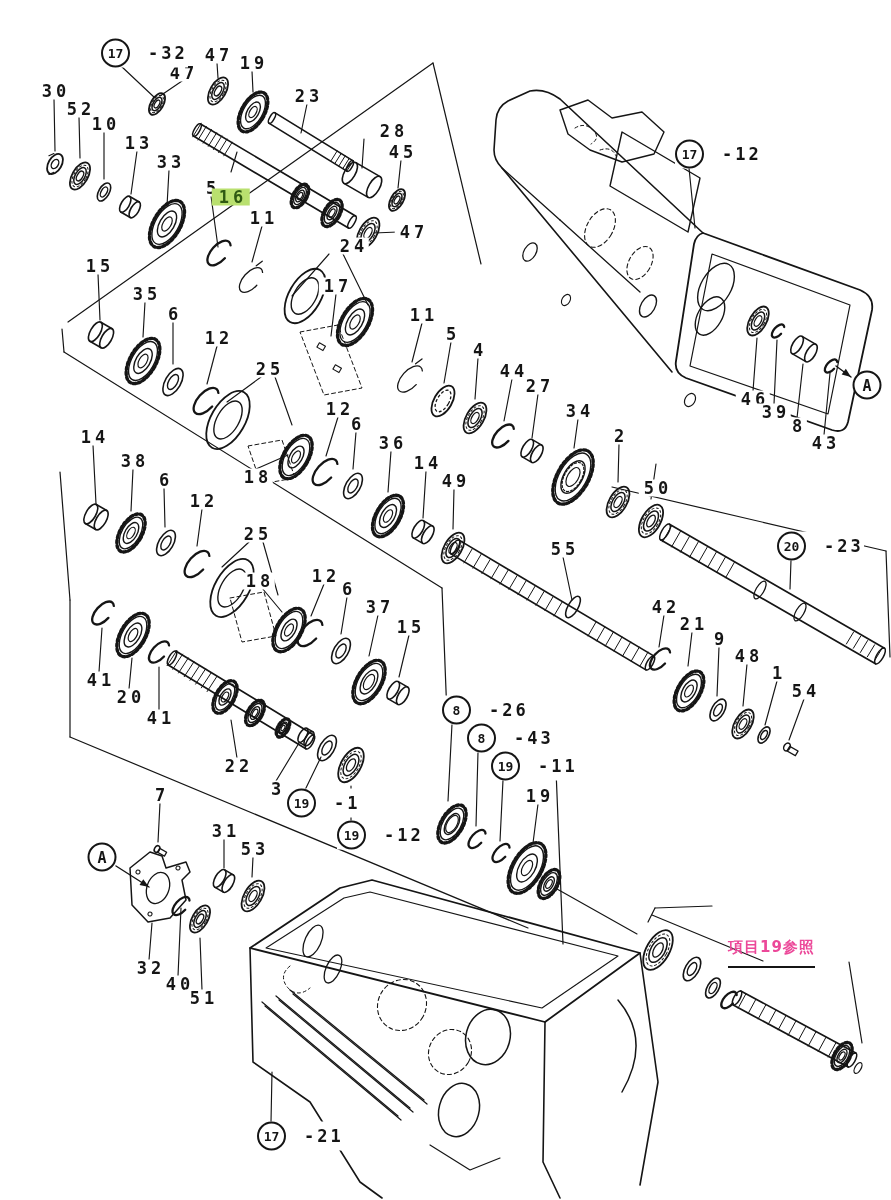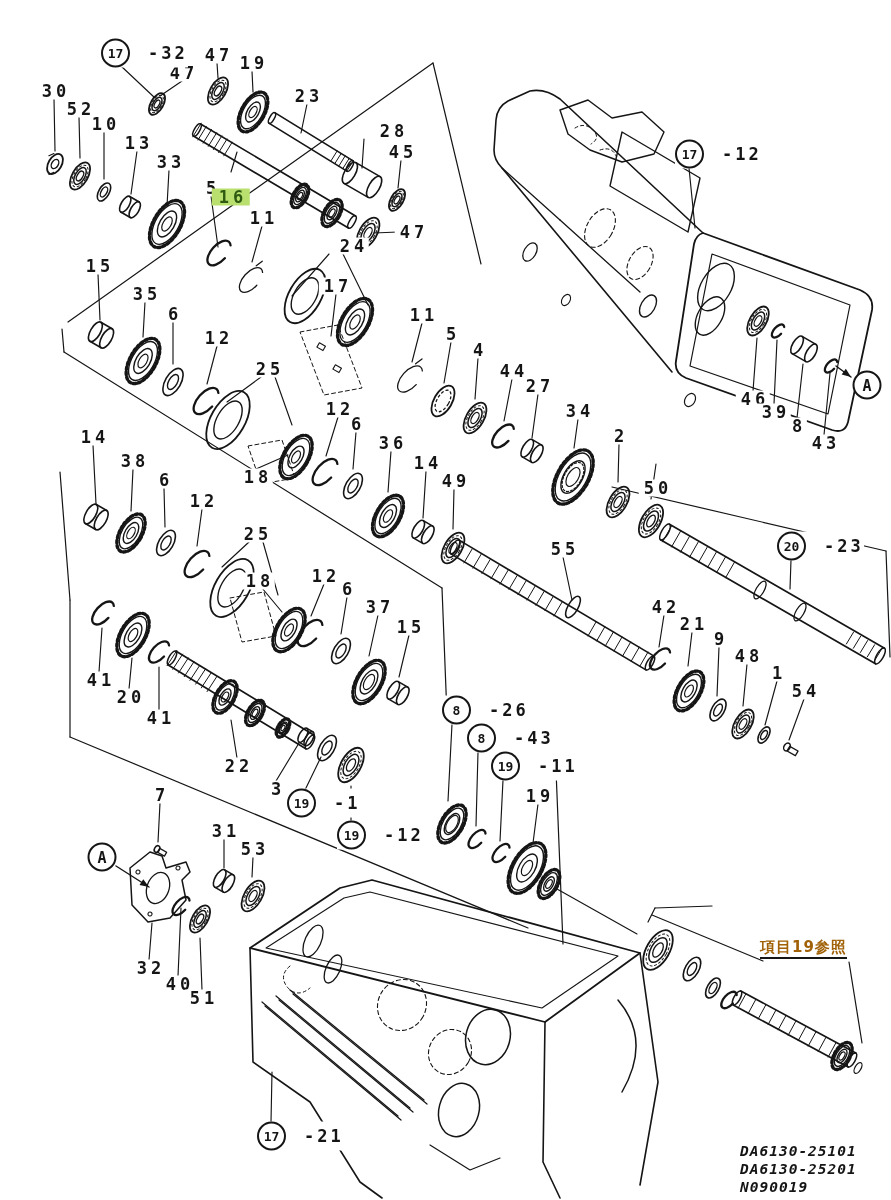--- a/index.html
+++ b/index.html
@@ -16,23 +16,23 @@
         font:700 17px "DejaVu Sans Mono","DejaVu Sans",monospace;color:#151515;
         background:#fff;line-height:1;}
   .cref .c{width:25px;height:25px;border:2.4px solid #151515;border-radius:50%;
            display:flex;align-items:center;justify-content:center;
            font-size:13px;letter-spacing:0;flex:0 0 auto;background:#fff;}
   .cref .s{margin-left:18px;letter-spacing:3px;white-space:nowrap;}
   .amark{position:absolute;transform:translate(-50%,-50%);width:25px;height:25px;
          border:2.4px solid #151515;border-radius:50%;background:#fff;
          display:flex;align-items:center;justify-content:center;
          font:700 15px "DejaVu Sans Mono",monospace;color:#151515;}
-  .note{position:absolute;left:760px;top:938px;
-        font:700 15px "DejaVu Sans",sans-serif;color:#a16207;
-        border-bottom:2px solid #151515;padding-bottom:0;letter-spacing:1px;}
+  .note{position:absolute;left:728px;top:938px;
+        font:700 15px "DejaVu Sans",sans-serif;color:#ec4899;
+        border-bottom:2px solid #151515;padding-bottom:9px;letter-spacing:1px;}
   .docs{position:absolute;left:740px;top:1142px;
         font:italic 700 14.5px "DejaVu Sans Mono",monospace;color:#151515;
         line-height:18px;letter-spacing:1px;}
 </style>
 </head>
 <body>
 
 <div id="stage">
   <svg id="drawing" width="891" height="1200" viewBox="0 0 891 1200" fill="none" stroke="#151515" stroke-linecap="round" stroke-linejoin="round">
     <g id="housings">
@@ -624,18 +624,13 @@
         <span class="s">-12</span>
       </div>
       <div class="cref" style="left: 257px; top: 1136px;">
         <span class="c">17</span>
         <span class="s">-21</span>
       </div>
       <div class="amark" style="left: 867px; top: 385px;">A</div>
       <div class="amark" style="left: 102px; top: 857px;">A</div>
     </div>
   <div class="note">項目19参照</div>
-  <div class="docs">
-    <div>DA6130-25101</div>
-    <div>DA6130-25201</div>
-    <div>N090019</div>
-  </div>
 </div>
 
 </body></html>

